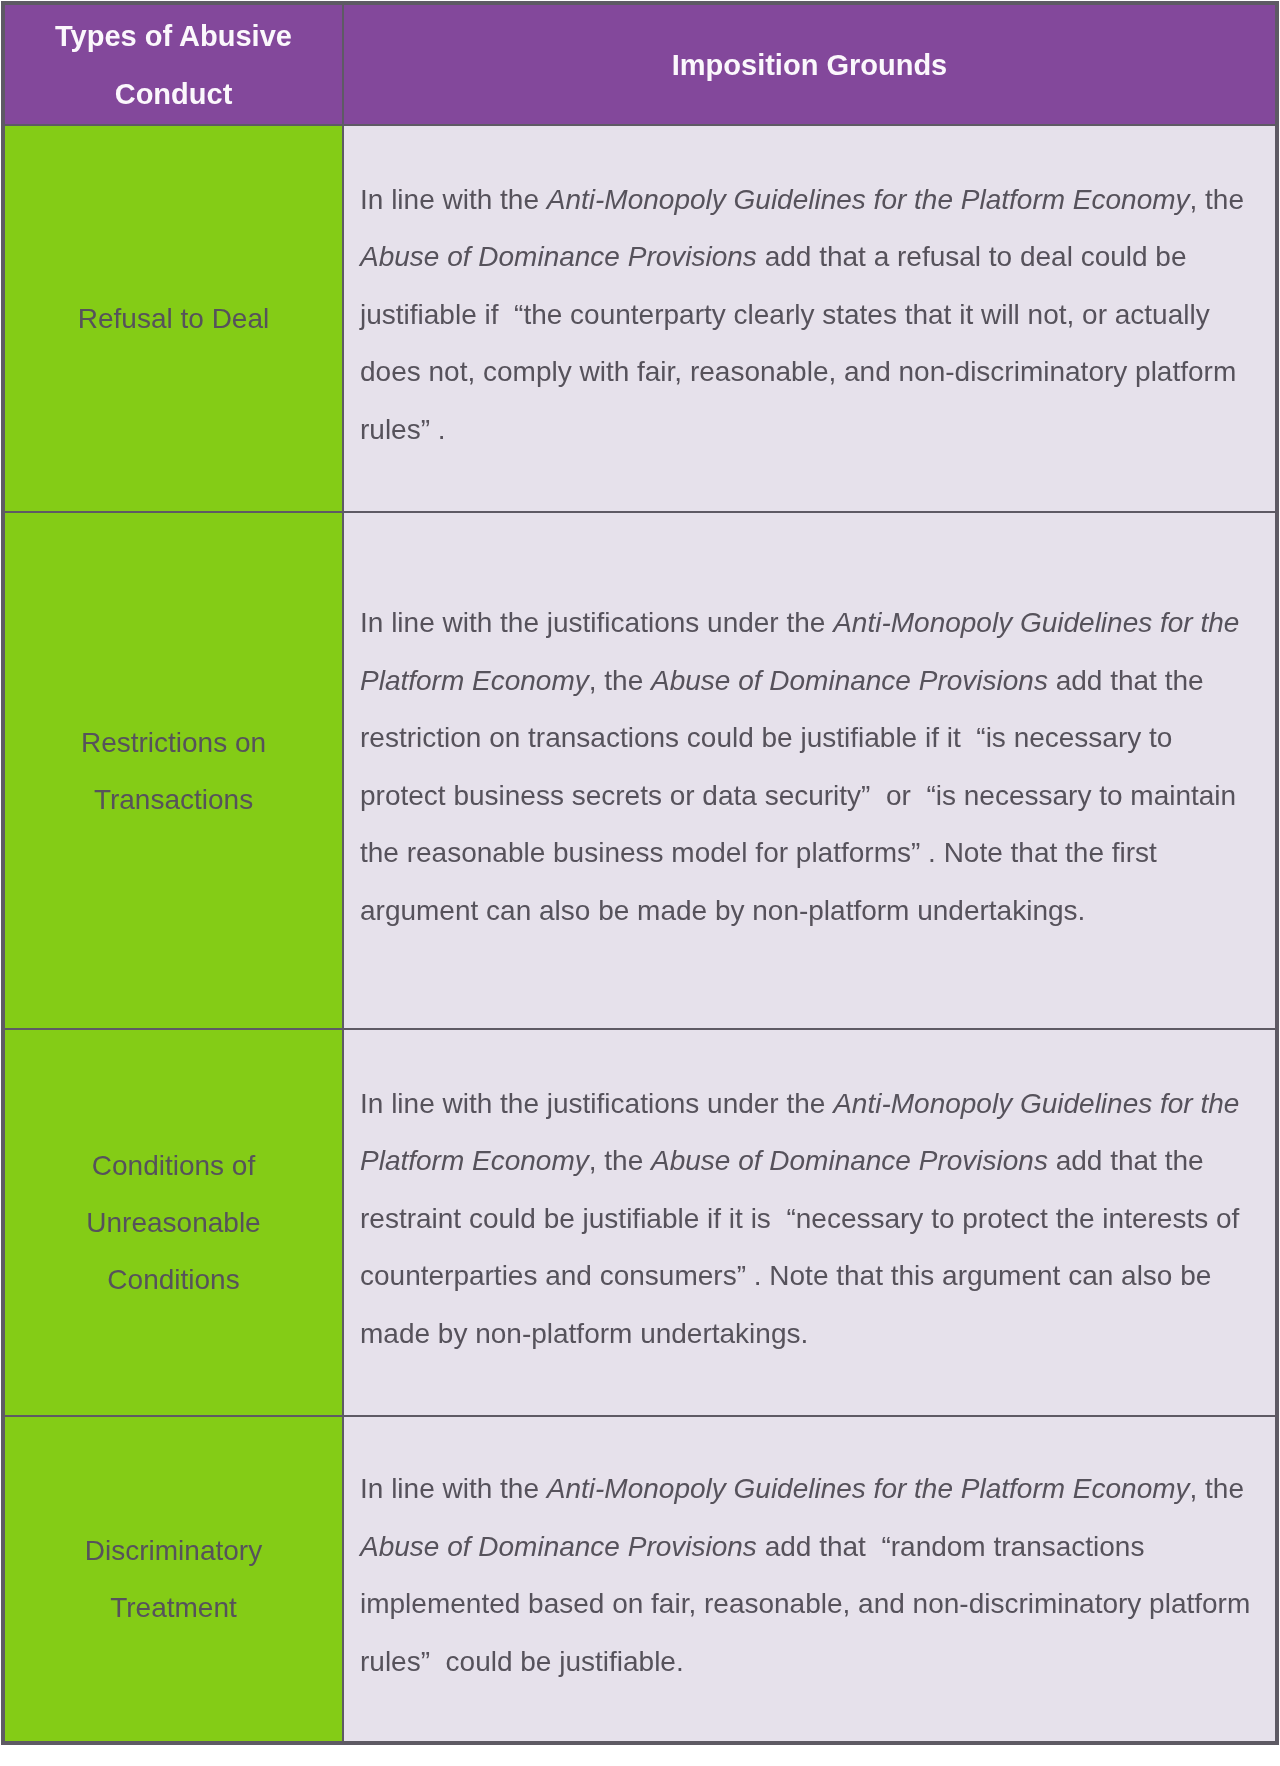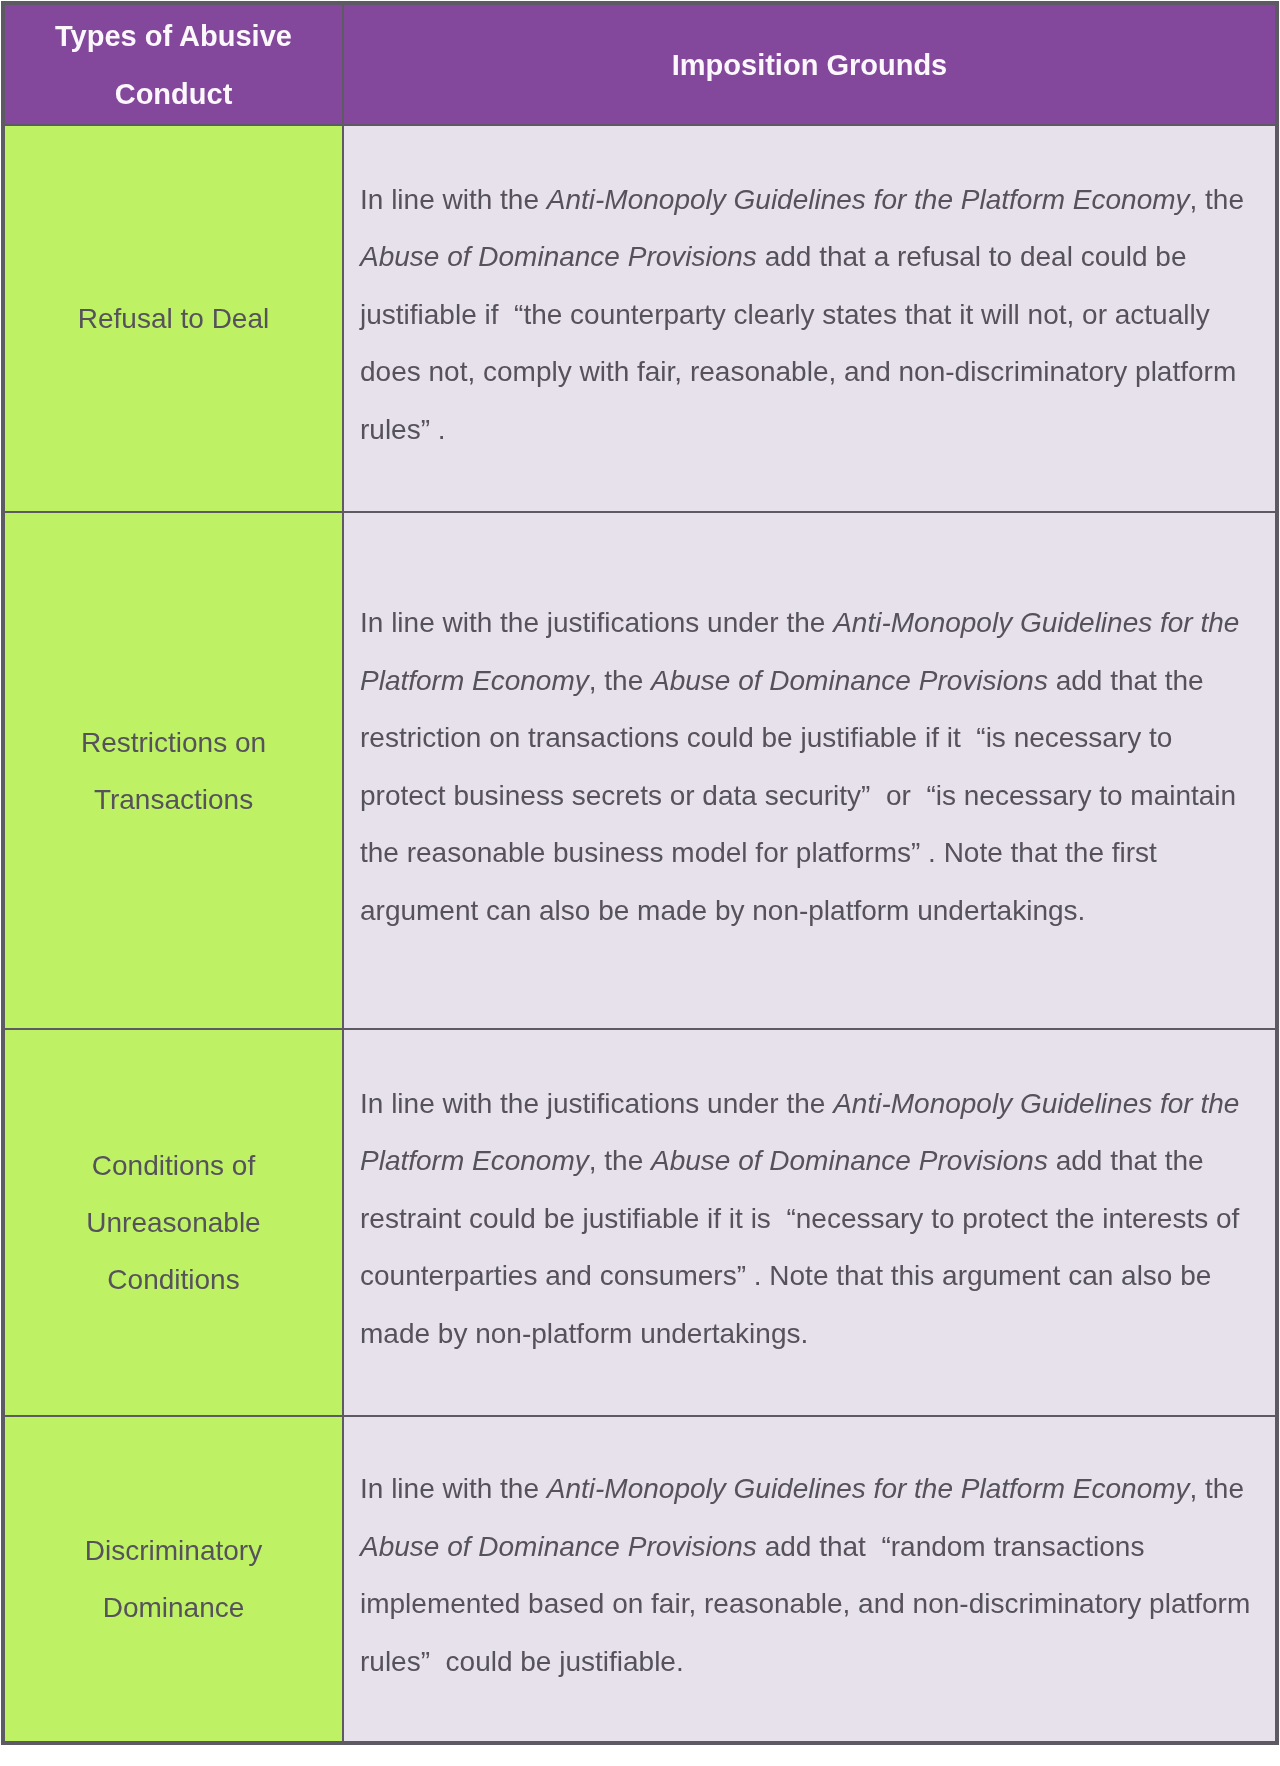--- a/index.html
+++ b/index.html
@@ -39,21 +39,21 @@
   th.hcell {
     background: #83489B;
     color: #FBF7FC;
     font-size: 29px;
     font-weight: bold;
     text-align: center;
     line-height: 58px;
     padding: 0 14px;
   }
   td.conduct {
-    background: #bef264;
+    background: #84cc16;
     color: #56525B;
     font-size: 28px;
     text-align: center;
     line-height: 57px;
     padding: 0 14px;
   }
   td.grounds {
     background: #E6E1EB;
     color: #56525B;
     font-size: 28px;
@@ -86,18 +86,18 @@
       </tr>
       <tr class="row-1">
         <td class="conduct">Restrictions on Transactions</td>
         <td class="grounds">In line with the justifications under the <i>Anti-Monopoly Guidelines for the Platform Economy</i>, the <i>Abuse of Dominance Provisions</i> add that the restriction on transactions could be justifiable if it  “is necessary to protect business secrets or data security”  or  “is necessary to maintain the reasonable business model for platforms” . Note that the first argument can also be made by non-platform undertakings.</td>
       </tr>
       <tr class="row-2">
         <td class="conduct">Conditions of Unreasonable Conditions</td>
         <td class="grounds">In line with the justifications under the <i>Anti-Monopoly Guidelines for the Platform Economy</i>, the <i>Abuse of Dominance Provisions</i> add that the restraint could be justifiable if it is  “necessary to protect the interests of counterparties and consumers” . Note that this argument can also be made by non-platform undertakings.</td>
       </tr>
       <tr class="row-3">
-        <td class="conduct">Discriminatory Dominance</td>
+        <td class="conduct">Discriminatory Treatment</td>
         <td class="grounds">In line with the <i>Anti-Monopoly Guidelines for the Platform Economy</i>, the <i>Abuse of Dominance Provisions</i> add that  “random transactions implemented based on fair, reasonable, and non-discriminatory platform rules”  could be justifiable.</td>
       </tr>
     </tbody>
   </table>
 </div>
 
 </body></html>

